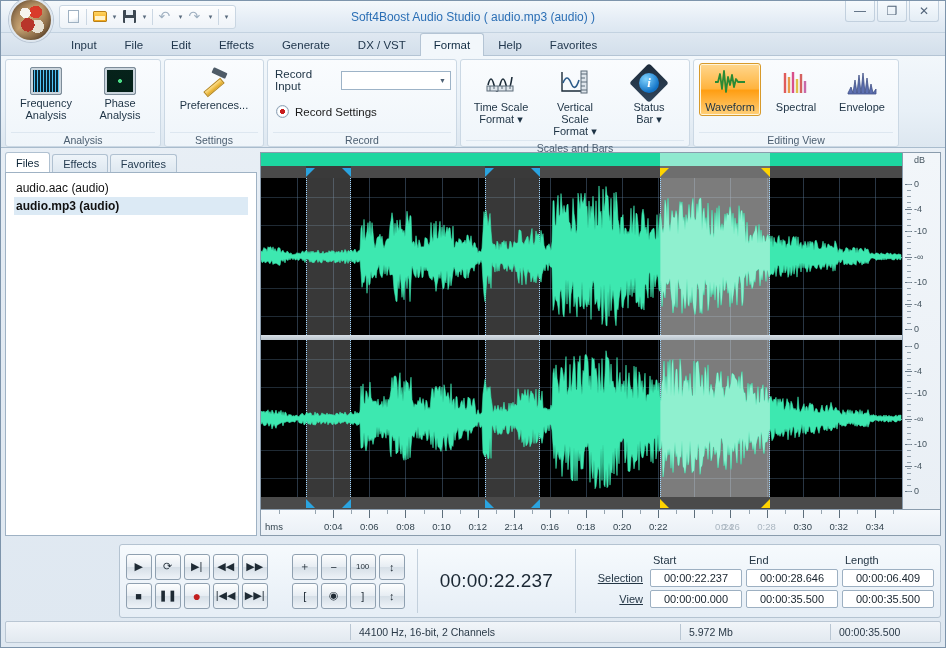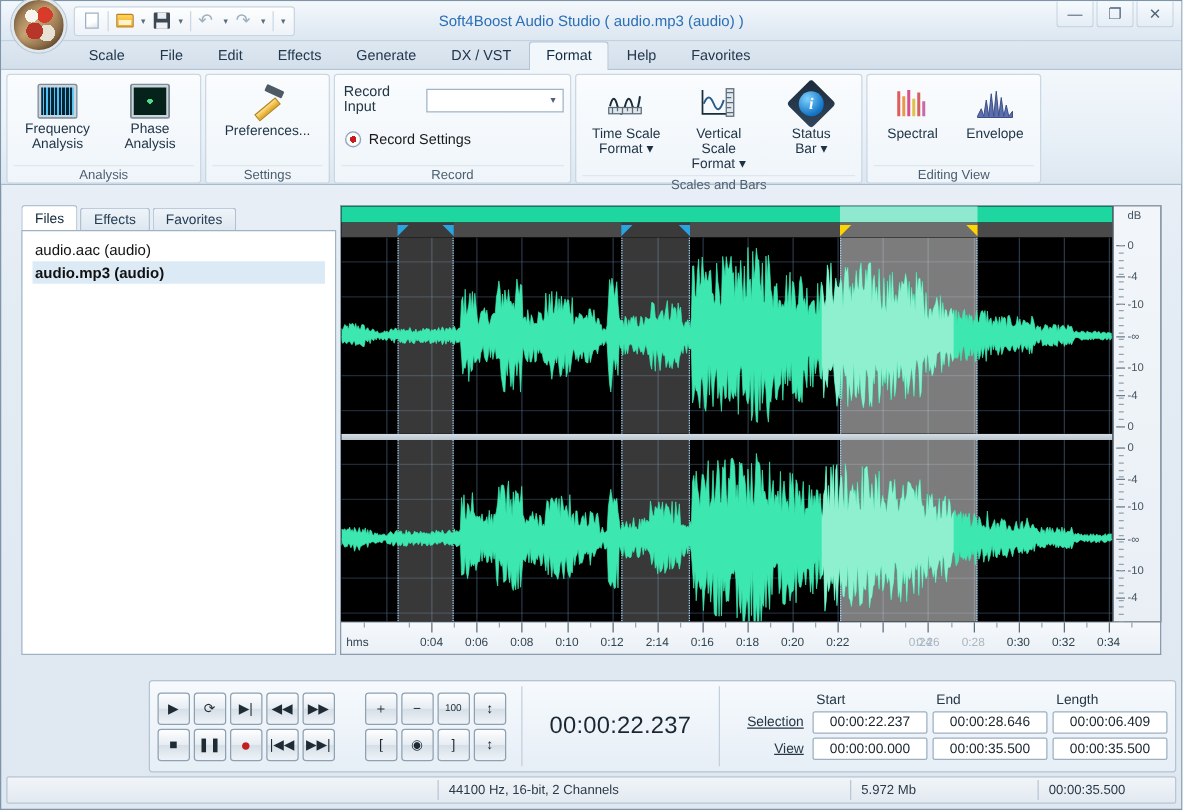--- a/index.html
+++ b/index.html
@@ -151,21 +151,21 @@
     display:flex; align-items:center; justify-content:flex-end; padding-right:4px;
     font-size:7px; color:#4d6074;
   }
   .radio-row { display:flex; align-items:center; gap:6px; margin:9px 0 0 3px; font-size:11.5px;}
   .radio {
     width:13px;height:13px;border-radius:50%;border:1px solid #8fa3b6;
     background:radial-gradient(circle at 50% 50%, #c81c1c 0 33%, #fff 34% 62%, #e9eef3 63%);
   }
 
   
-  .main { flex:1; display:flex; padding:16px; gap:3px; min-height:0; }
+  .main { flex:1; display:flex; padding:4px; gap:3px; min-height:0; }
 
   
   .leftpanel { width:252px; display:flex; flex-direction:column; min-height:0;}
   .ltabs { display:flex; align-items:flex-end; height:21px; }
   .ltab {
     height:19px; padding:0 10px; font-size:11px; color:#243b50;
     border:1px solid #b0c1d1; border-bottom:none; border-radius:3px 3px 0 0;
     background:linear-gradient(180deg,#eef4f9,#dde7f0);
     display:flex;align-items:center; margin-right:2px;
   }
@@ -299,21 +299,21 @@
     <div class="title-text">Soft4Boost Audio Studio  ( audio.mp3 (audio) )</div>
 
     <div class="wincontrols">
       <div class="wc">—</div>
       <div class="wc">❐</div>
       <div class="wc">✕</div>
     </div>
   </div>
 
   <div class="tabstrip">
-    <div class="tab">Scale</div>
+    <div class="tab">Input</div>
     <div class="tab">File</div>
     <div class="tab">Edit</div>
     <div class="tab">Effects</div>
     <div class="tab">Generate</div>
     <div class="tab">DX / VST</div>
     <div class="tab active">Format</div>
     <div class="tab">Help</div>
     <div class="tab">Favorites</div>
   </div>
 
@@ -408,20 +408,28 @@
           </span>
           <span>Status</span>
           <span class="lbl2">Bar  ▾</span>
         </div>
       </div>
       <div class="group-label">Scales and Bars</div>
     </div>
 
     <div class="group">
       <div class="group-items">
+        <div class="bigbtn sel" style="width:62px">
+          <span class="bico">
+            <svg width="34" height="30" viewBox="0 0 34 30">
+              <path d="M2 15 L5 15 L7 7 L9 22 L11 4 L13 25 L15 10 L17 18 L19 8 L21 20 L23 12 L25 15 L32 15" fill="none" stroke="#2a8a34" stroke-width="1.8" stroke-linejoin="round"></path>
+            </svg>
+          </span>
+          <span>Waveform</span>
+        </div>
         <div class="bigbtn" style="width:62px">
           <span class="bico">
             <svg width="34" height="30" viewBox="0 0 34 30">
               <g stroke-width="2.4">
                 <line x1="6" y1="26" x2="6" y2="6" stroke="#e05b5b"></line>
                 <line x1="10" y1="26" x2="10" y2="10" stroke="#e89a4a"></line>
                 <line x1="14" y1="26" x2="14" y2="5" stroke="#d94f8a"></line>
                 <line x1="18" y1="26" x2="18" y2="12" stroke="#e0c04a"></line>
                 <line x1="22" y1="26" x2="22" y2="7" stroke="#d4615f"></line>
                 <line x1="26" y1="26" x2="26" y2="14" stroke="#c96aa8"></line>

